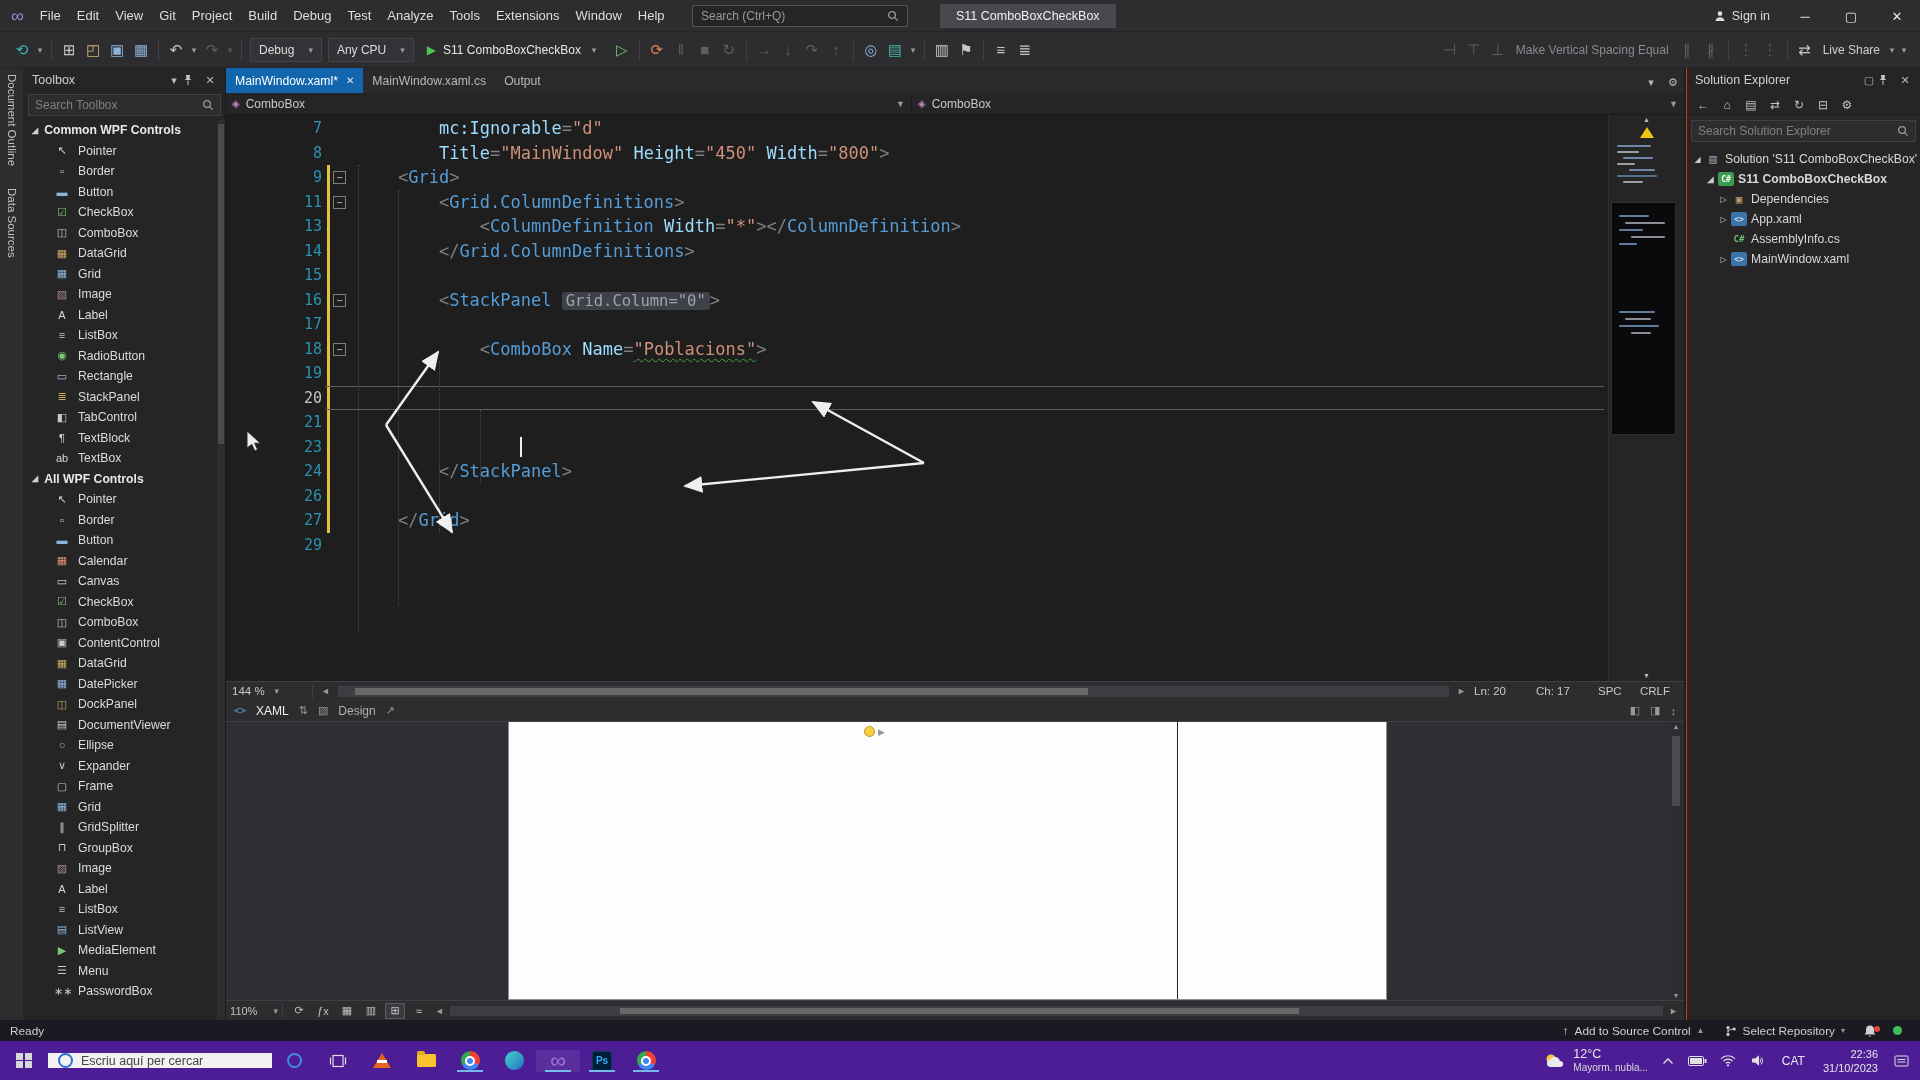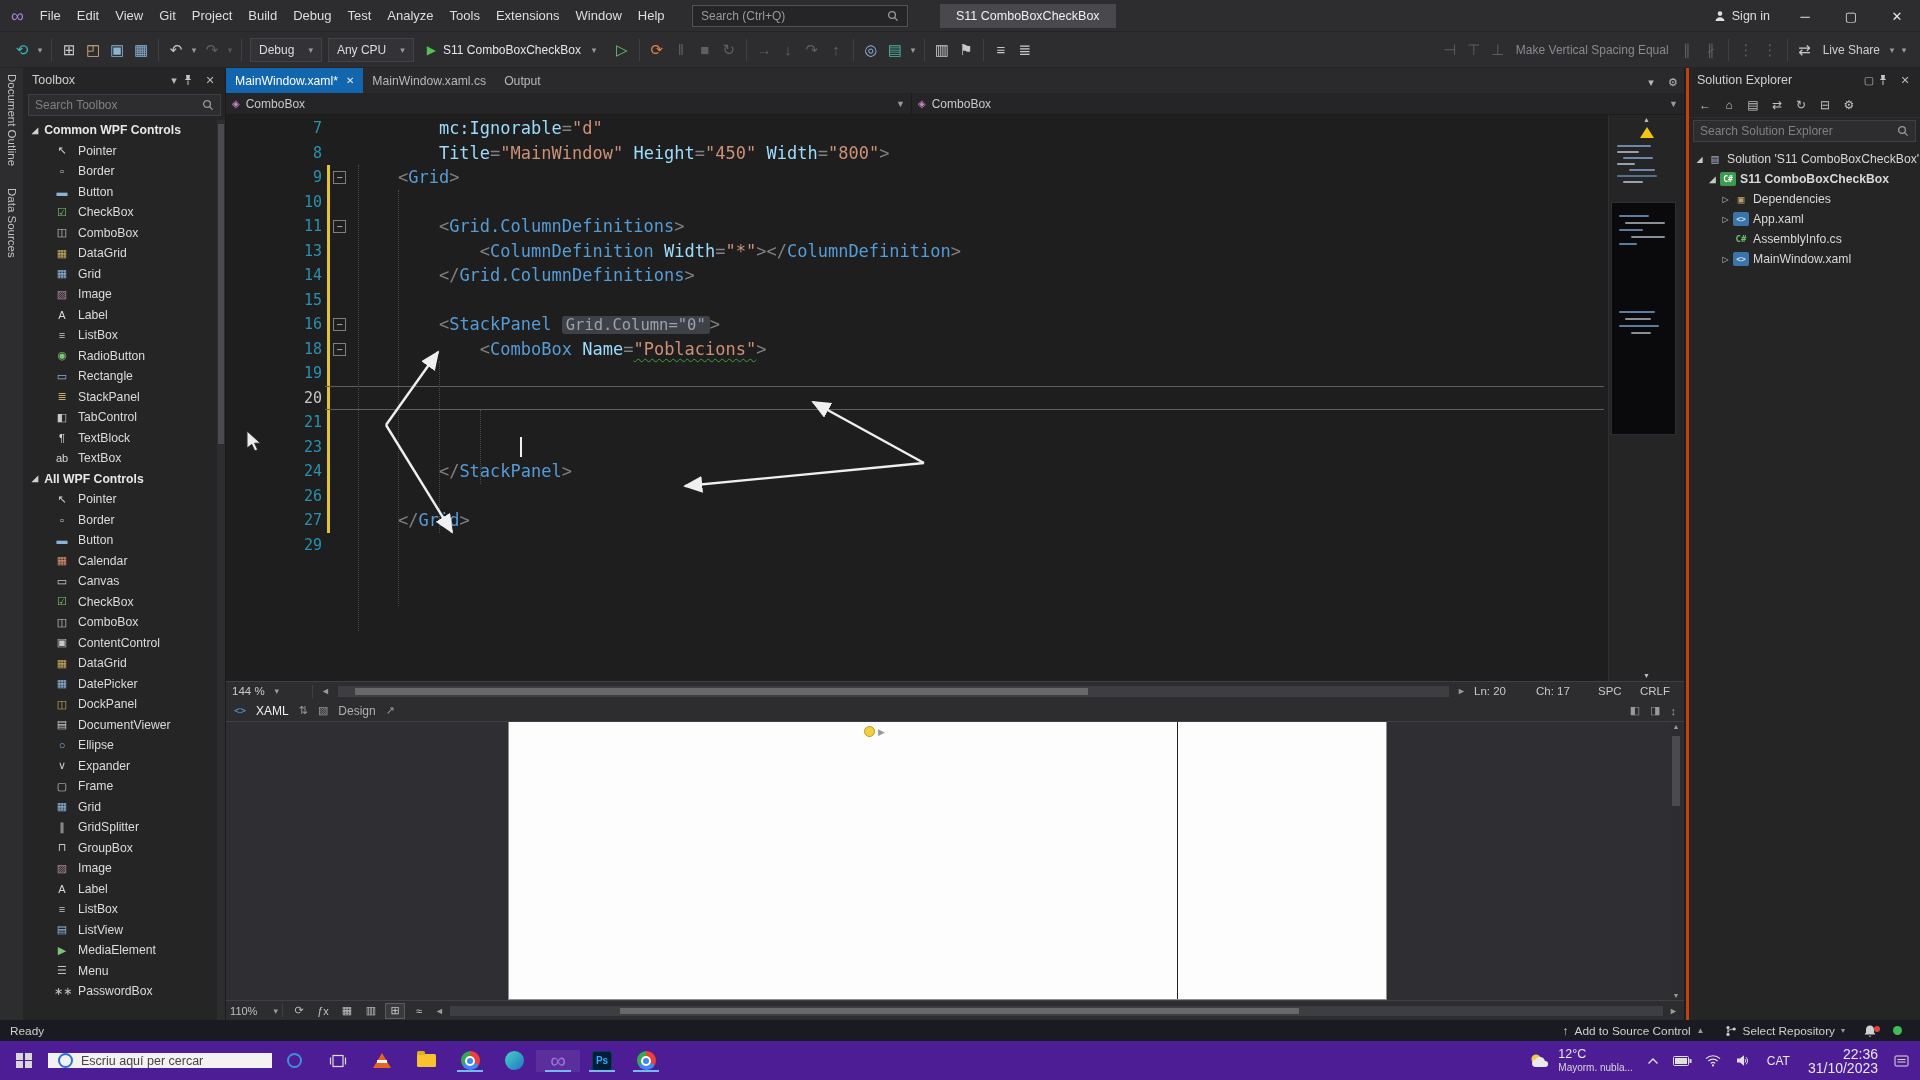--- a/index.html
+++ b/index.html
@@ -132,21 +132,21 @@
   .dv-arr{position:absolute;left:0;right:0;text-align:center;color:#9a9a9a;font-size:7px}
 
   #designbar{height:20px;background:#2d2d30;border-top:1px solid #3f3f46;display:flex;align-items:center;
     padding:0 6px;gap:6px;font-size:11.5px;color:#c8c8c8}
   .db-tool{min-width:20px;height:16px;display:flex;align-items:center;justify-content:center;color:#c0c0c0;font-size:11px}
   .db-tool.active{background:#3a3a3e;border:1px solid #5b5b60}
   .db-track{flex:1;height:10px;background:#3e3e42;position:relative}
   .db-thumb{position:absolute;left:14%;top:2px;height:6px;width:56%;background:#686868}
 
   
-  #solution{position:absolute;left:1686px;top:68px;width:234px;height:952px;background:#252526;border-left:3px solid #c2410c}
+  #solution{position:absolute;left:1686px;top:68px;width:234px;height:952px;background:#252526;border-left:1px solid #c2410c}
   .sol-toolbar{height:26px;display:flex;align-items:center;padding:0 6px;gap:4px;border-bottom:1px solid #2f2f33}
   .sol-ic{width:20px;height:20px;display:flex;align-items:center;justify-content:center;color:#c0c0c0;font-size:12px}
   .tree-row{height:20px;display:flex;align-items:center;font-size:12.2px;color:#d8d8d8;white-space:nowrap;overflow:hidden}
   .tree-row.bold{font-weight:bold}
   .tree-arrow{width:13px;text-align:center;font-size:8px;color:#c8c8c8;flex:none}
   .tree-label{overflow:hidden;text-overflow:clip}
   .fi{width:16px;height:14px;border-radius:2px;display:inline-flex;align-items:center;justify-content:center;
     font:700 8px "DejaVu Sans Mono",monospace;margin:0 4px 0 1px;flex:none}
   .ic-sln{color:#9aa7bd;font-size:12px}
   .ic-proj{background:#3c9b4f;color:#fff}
@@ -187,21 +187,21 @@
     color:#31a8ff;font-size:10px;font-weight:bold;display:flex;align-items:center;justify-content:center}
   .vlc-ic{width:0;height:0;border-left:9px solid transparent;border-right:9px solid transparent;
     border-bottom:15px solid #e8641b;position:relative}
   .vlc-ic::after{content:"";position:absolute;left:-5px;top:7px;width:10px;height:3px;background:#fff}
   #tk-right{margin-left:auto;display:flex;align-items:center;gap:10px;padding-right:8px}
   .weather{display:flex;align-items:center;gap:6px;color:#e8e8e8}
   .weather .t1{font-size:12.5px;line-height:14px}
   .weather .t2{font-size:10px;line-height:13px;color:#d8d8d8}
   .tray-ic{display:flex;align-items:center;justify-content:center;width:20px}
   .tk-lang{color:#e8e8e8;font-size:12px;padding:0 4px}
-  .tk-clock{color:#e8e8e8;font-size:14px;text-align:right;line-height:14px;padding:0 4px}
+  .tk-clock{color:#e8e8e8;font-size:11px;text-align:right;line-height:14px;padding:0 4px}
 </style>
 </head>
 <body>
 
 <div id="app">
 
   <div id="titlebar">
     <span class="vslogo">∞</span>
     <div id="menu-items" style="display:flex">
         <div class="menu-item">File</div>
@@ -557,25 +557,20 @@
             <span class="ln-num">8</span>
             <span class="ln-text"><span>        </span><span class="attr">Title</span><span class="pun">=</span><span class="val">"MainWindow"</span><span> </span><span class="attr">Height</span><span class="pun">=</span><span class="val">"450"</span><span> </span><span class="attr">Width</span><span class="pun">=</span><span class="val">"800"</span><span class="pun">&gt;</span></span>
           </div>
           <div class="code-line">
             <span class="ln-num">9</span>
             <span class="chg"></span>
             <span class="fold">−</span>
             <span class="ln-text"><span>    </span><span class="pun">&lt;</span><span class="el">Grid</span><span class="pun">&gt;</span></span>
           </div>
           <div class="code-line">
-            <span class="ln-num">10</span>
-            <span class="chg"></span>
-            <span class="ln-text"></span>
-          </div>
-          <div class="code-line">
             <span class="ln-num">11</span>
             <span class="chg"></span>
             <span class="fold">−</span>
             <span class="ln-text"><span>        </span><span class="pun">&lt;</span><span class="el">Grid.ColumnDefinitions</span><span class="pun">&gt;</span></span>
           </div>
           <div class="code-line">
             <span class="ln-num">13</span>
             <span class="chg"></span>
             <span class="ln-text"><span>            </span><span class="pun">&lt;</span><span class="el">ColumnDefinition</span><span> </span><span class="attr">Width</span><span class="pun">=</span><span class="val">"*"</span><span class="pun">&gt;&lt;/</span><span class="el">ColumnDefinition</span><span class="pun">&gt;</span></span>
           </div>
@@ -587,20 +582,25 @@
           <div class="code-line">
             <span class="ln-num">15</span>
             <span class="chg"></span>
             <span class="ln-text"></span>
           </div>
           <div class="code-line">
             <span class="ln-num">16</span>
             <span class="chg"></span>
             <span class="fold">−</span>
             <span class="ln-text"><span>        </span><span class="pun">&lt;</span><span class="el">StackPanel</span><span> </span><span class="chip">Grid.Column="0"</span><span class="pun">&gt;</span></span>
+          </div>
+          <div class="code-line">
+            <span class="ln-num">17</span>
+            <span class="chg"></span>
+            <span class="ln-text"></span>
           </div>
           <div class="code-line">
             <span class="ln-num">18</span>
             <span class="chg"></span>
             <span class="fold">−</span>
             <span class="ln-text"><span>            </span><span class="pun">&lt;</span><span class="el">ComboBox</span><span> </span><span class="attr">Name</span><span class="pun">=</span><span class="val sq">"Poblacions"</span><span class="pun">&gt;</span></span>
           </div>
           <div class="code-line">
             <span class="ln-num">19</span>
             <span class="chg"></span>

